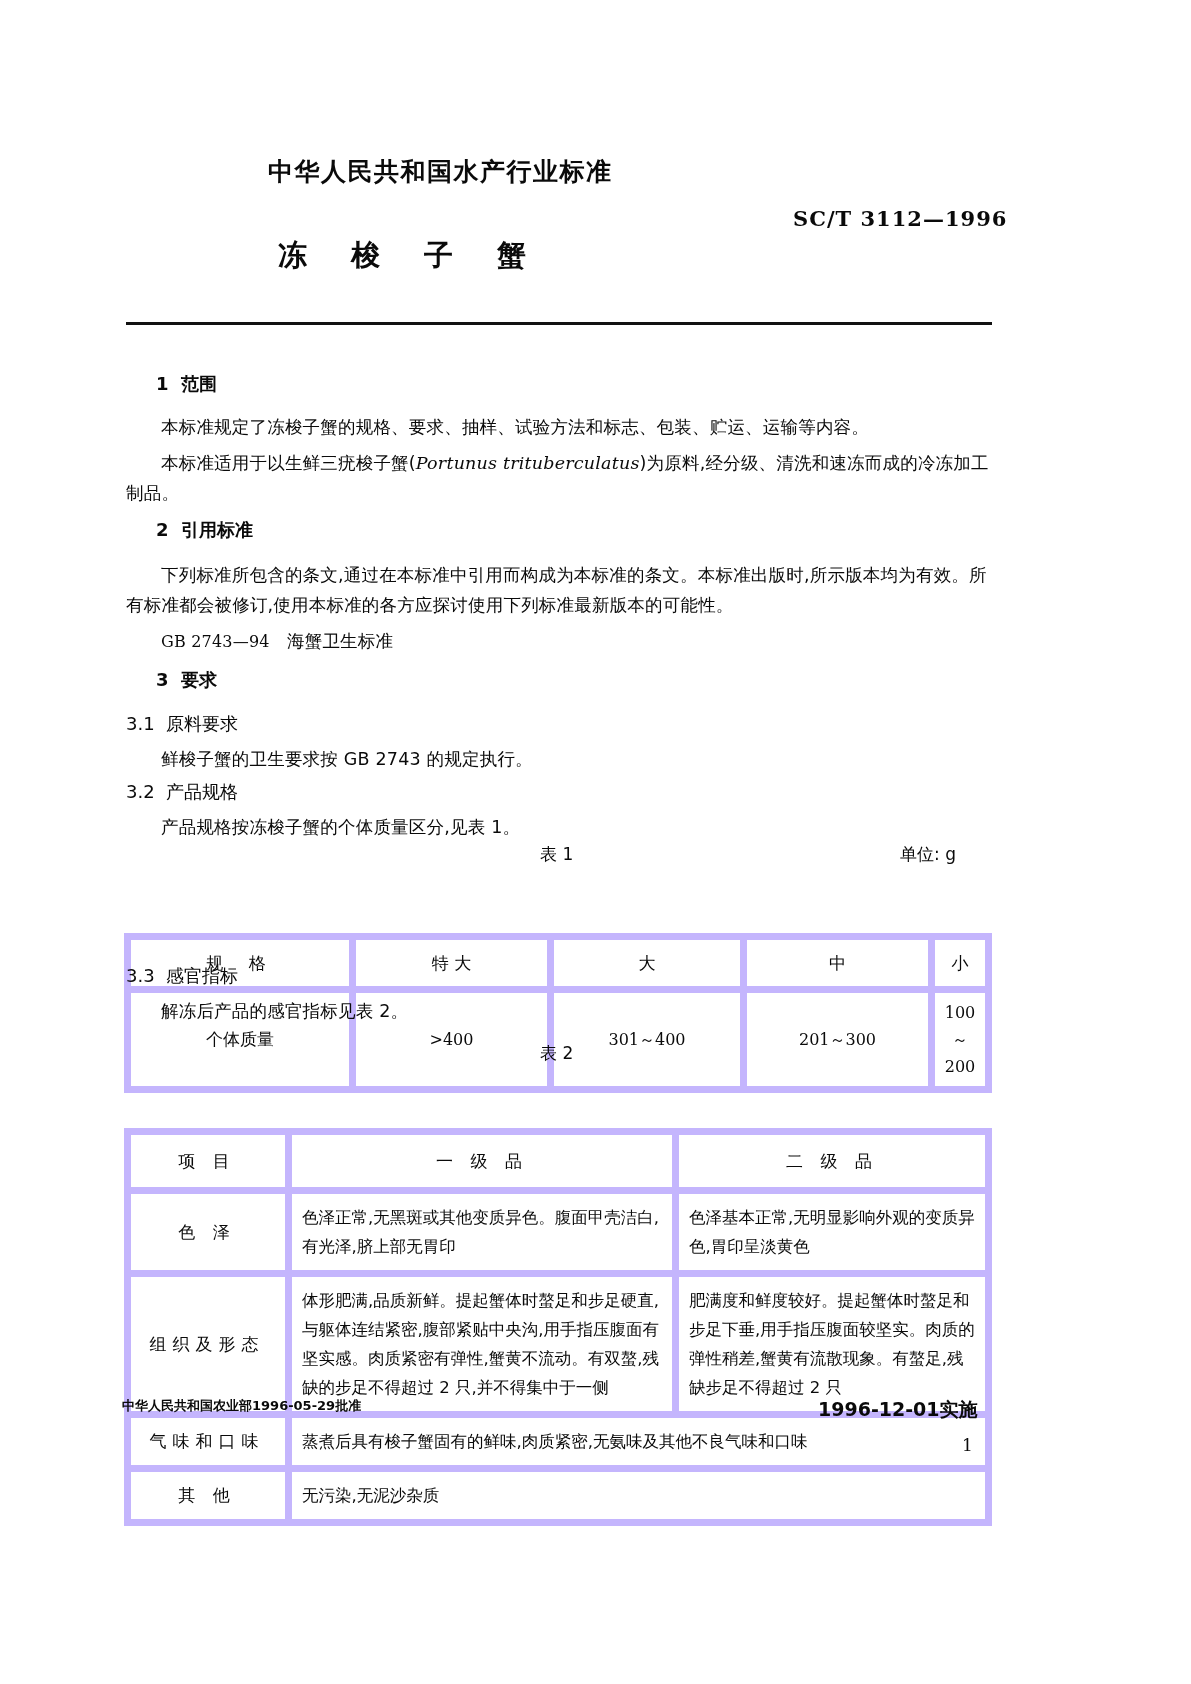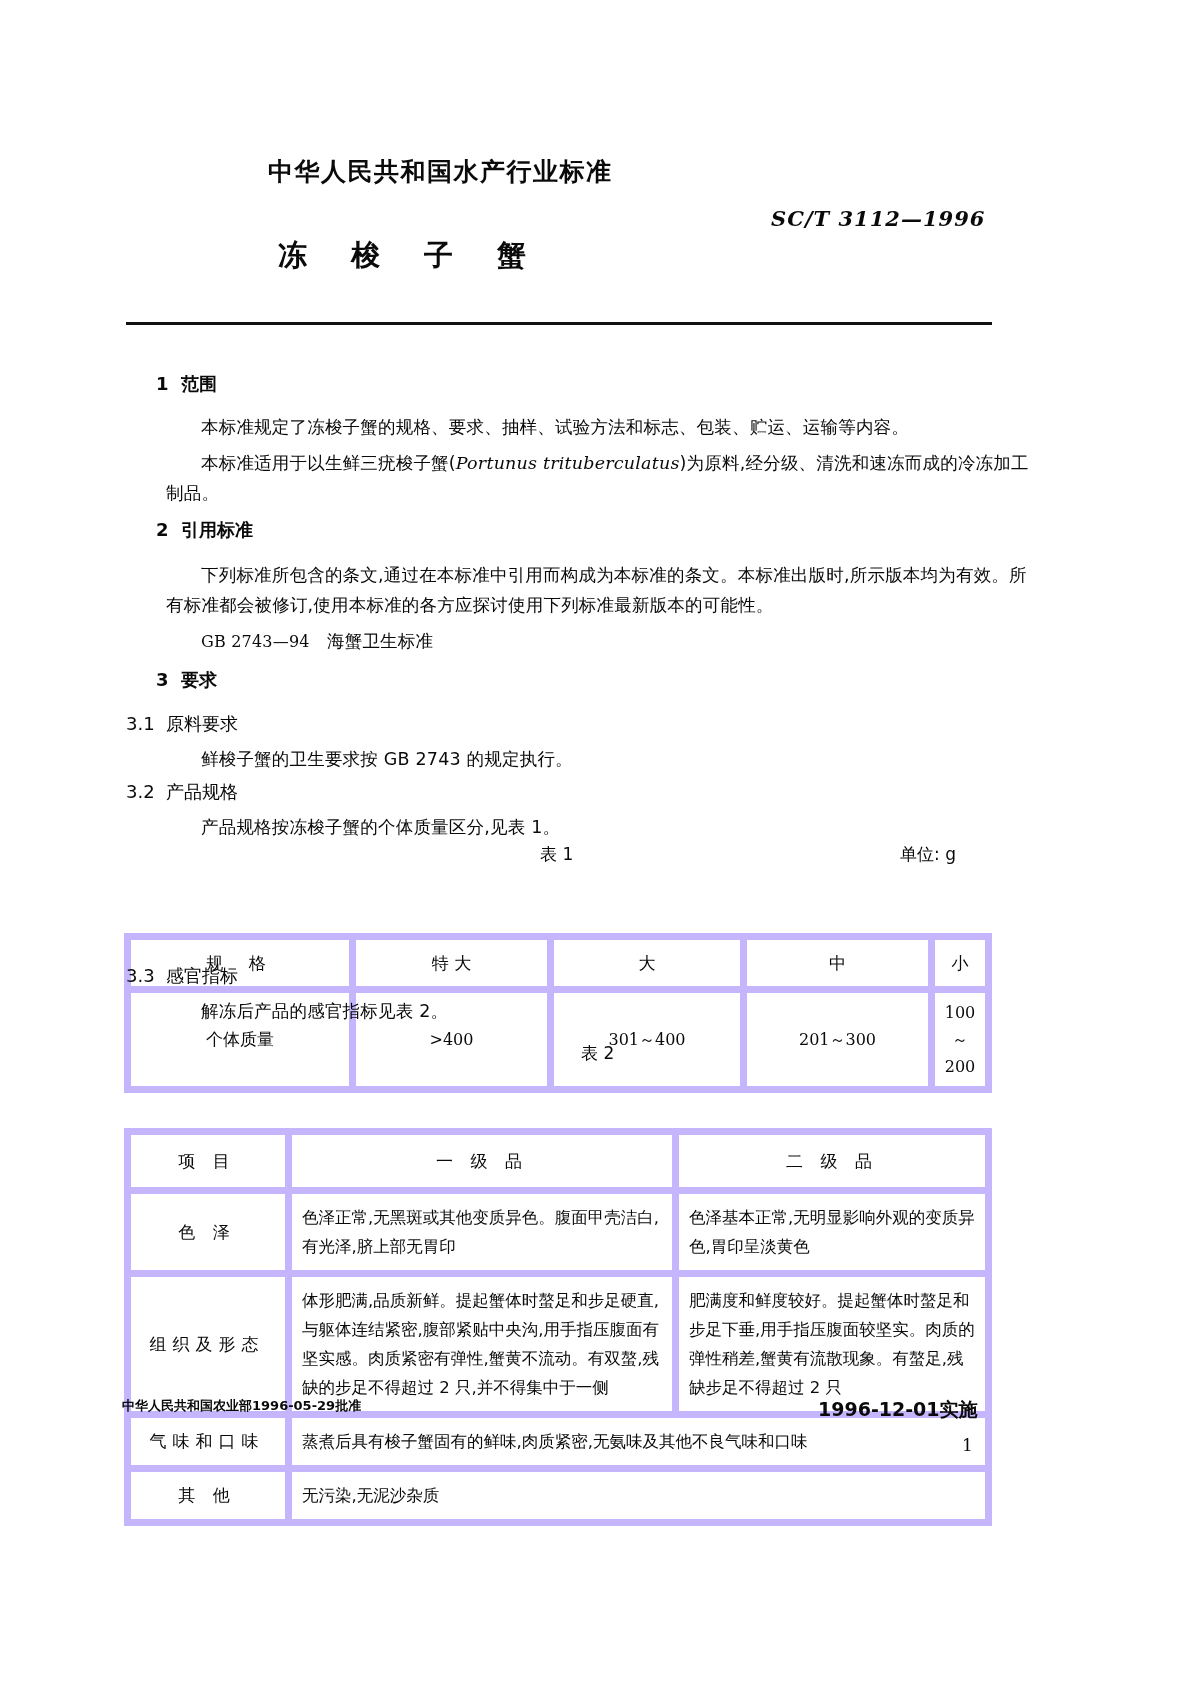--- a/index.html
+++ b/index.html
@@ -29,28 +29,27 @@
     position: absolute;
     left: 268px;
     top: 155px;
     font-size: 25px;
     font-weight: 700;
     letter-spacing: 1.5px;
     white-space: nowrap;
   }
   .hdr-code {
     position: absolute;
-    left: 771px;
+    left: 793px;
     top: 206px;
     font-size: 21px;
     font-weight: 700;
     font-family: "DejaVu Serif", "Liberation Serif", serif;
     letter-spacing: 1px;
     white-space: nowrap;
-    font-style: italic;
   }
   .hdr-title {
     position: absolute;
     left: 278px;
     top: 236px;
     font-size: 29px;
     font-weight: 700;
     white-space: nowrap;
   }
   .hdr-title span { display: inline-block; }
@@ -75,21 +74,20 @@
     position: absolute;
     font-size: 18px;
     font-weight: 400;
     white-space: nowrap;
   }
   .para {
     position: absolute;
     font-size: 17.5px;
     line-height: 30px;
     letter-spacing: 0.2px;
-    margin-left: 40px;
   }
   .para i {
     font-family: "DejaVu Serif", "Liberation Serif", serif;
     font-style: italic;
   }
   .mono-ref {
     font-family: "DejaVu Serif", "Liberation Serif", serif;
     font-size: 16px;
   }
   
@@ -223,21 +221,21 @@
         <td class="num">201～300</td>
         <td class="num">100～200</td>
       </tr>
     </tbody>
   </table>
 
   <div class="sub-h" style="left:126px; top:964px;"><span>3.3</span>&nbsp;&nbsp;<span>感官指标</span></div>
 
   <div class="para" style="left:161px; top:996px;">解冻后产品的感官指标见表 2。</div>
 
-  <div class="tbl-cap" style="left:540px; top:1042px;margin-left:41px;">表 2</div>
+  <div class="tbl-cap" style="left:540px; top:1042px;">表 2</div>
 
   <table class="doc t2">
     <tbody>
       <tr>
         <td class="hd rowlab">项   目</td>
         <td class="hd" style="width:364px;margin-top:10px;">一  级  品</td>
         <td class="hd">二  级  品</td>
       </tr>
       <tr>
         <td class="rowlab">色  泽</td>

